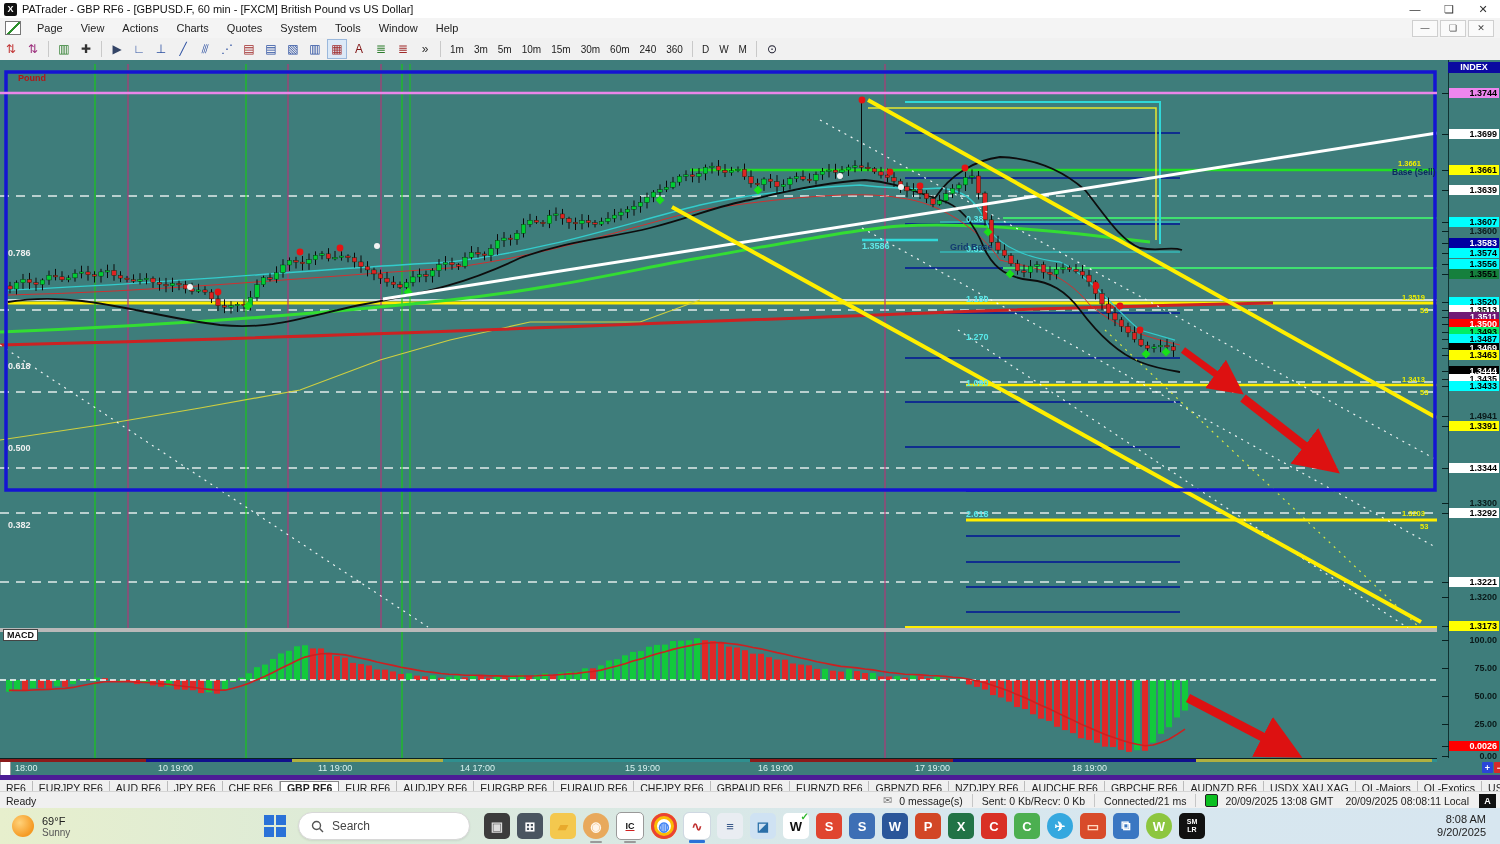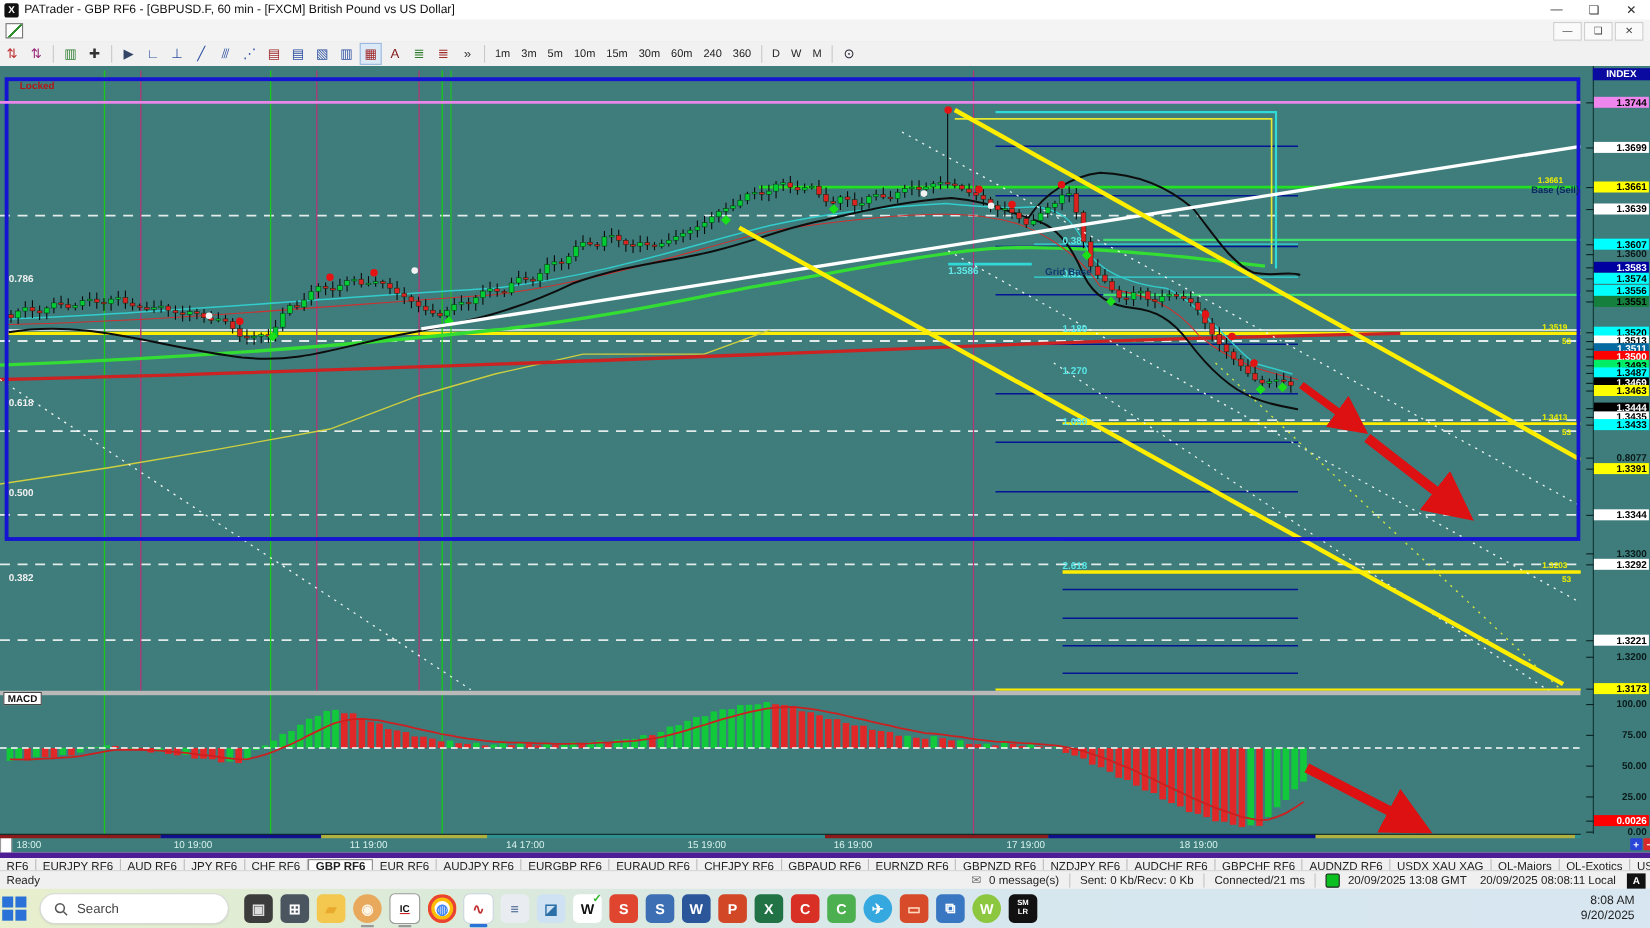--- a/index.html
+++ b/index.html
@@ -70,20 +70,21 @@
     <span>PATrader - GBP RF6 - [GBPUSD.F, 60 min - [FXCM] British Pound vs US Dollar]</span>
     <div class="wbtns">
       <div class="wbtn">—</div>
       <div class="wbtn">❏</div>
       <div class="wbtn">✕</div>
     </div>
   </div>
 
   <div id="menubar">
     <div id="page-chart-icon"></div>
+    <span id="menu-items"><span class="menu-item">Page</span><span class="menu-item">View</span><span class="menu-item">Actions</span><span class="menu-item">Charts</span><span class="menu-item">Quotes</span><span class="menu-item">System</span><span class="menu-item">Tools</span><span class="menu-item">Window</span><span class="menu-item">Help</span></span>
     <div class="mdibtns">
       <div class="mdibtn">—</div>
       <div class="mdibtn">❏</div>
       <div class="mdibtn">✕</div>
     </div>
   </div>
 
   <div id="toolbar">
       <span class="tbtn" style="color: rgb(192, 48, 48);">⇅</span>
       <span class="tbtn" style="color: rgb(154, 42, 122);">⇅</span>
@@ -749,21 +750,21 @@
       <line x1="0" y1="680" x2="1437" y2="680" stroke="#ffffff" stroke-width="1.4" stroke-dasharray="6,4"></line>
       <polyline id="macd-signal" points="9,690.3794489580495 17,690.3393794303887 25,690.4979135856885 33,690.0110029395189 41,689.634978674753 49,689.4654020374511 57,688.779570614538 65,688.3391755228412 73,687.4148437805009 81,685.7703396653098 89,684.3354877599911 97,682.8325757570888 105,681.8096136299752 113,681.6974393833334 121,681.4653406927009 129,681.5990370894049 137,682.1519990503622 145,682.347261176052 153,683.0247068730897 161,683.8307466268371 169,684.3816381693467 177,685.5085576885551 185,686.4270260192292 193,687.2677309600326 201,688.5418382026986 209,689.3542705492958 217,690.3052138462671 225,690.1722882506521 233,688.3105894846747 241,685.9781395905942 249,683.1829121920771 257,679.6586283668807 265,676.3441381458541 273,672.507042531729 281,668.3110417829922 289,664.4508788347321 297,660.4642968377952 305,657.1232312621777 313,655.2174618843301 321,653.7322564947029 329,653.5250483284227 337,654.0966208413927 345,654.895029266244 353,656.6519973997034 361,658.2807765406302 369,659.8661717095642 377,661.9849293211211 385,663.6776103350801 393,665.3820946983745 401,667.2714291830605 409,668.5991871486801 417,670.147902459302 425,671.5101974988875 433,672.3340679419518 441,673.5225200288305 449,674.2307266790525 457,674.5628039625032 465,675.1786093313406 473,675.2188133113261 481,675.3920619046326 489,675.8585238813699 497,675.8413612885769 505,676.1447541859474 513,676.3087883740241 521,675.9588253812236 529,675.9951766829118 537,675.7090120471086 545,675.1995923786413 553,675.1028689708795 561,674.5325790959945 569,673.9139793850865 577,673.4168722964763 585,672.2958502820148 593,671.4245204424554 601,670.0933475117469 609,667.9860459929903 617,666.0630288326779 625,663.698219250739 633,661.0909554322202 641,658.8909547860693 649,656.2148388952716 657,653.7260081154253 665,651.7174393878954 673,649.3586729489142 681,647.4574305166922 689,645.8806526049755 697,644.1934832748938 705,643.3220583899117 713,642.8112128390646 721,642.6607950424024 729,643.5292437672348 737,644.4005656482045 745,645.6800949502693 753,647.438076455384 761,648.8385527660512 769,650.6849566694482 777,652.6330508779067 785,654.1897682688565 793,656.2349984358599 801,658.0649232729681 809,659.6687178551489 817,661.6963626151745 825,663.2649537215724 833,664.8928927847638 841,666.3711055318307 849,666.9961670270139 857,667.8944284788026 865,669.0226582749755 873,669.8771515950731 881,671.313605340808 889,672.4411858454495 897,673.240822934152 905,674.2032021400307 913,674.4759634746899 921,674.8507453147223 929,675.5625408296768 937,675.7954062372534 945,676.3963485011919 953,677.1829990101746 961,677.7817823004223 969,679.2509429322292 977,680.9245889998705 985,682.8178901154603 993,685.5151708444989 1001,688.143012388002 1009,691.109666116528 1017,694.6114057567406 1025,697.7835080532736 1033,701.4042300769061 1041,705.1992790556915 1049,708.6541211795528 1057,712.6417048849497 1065,716.4776591280363 1073,720.1386908163825 1081,724.1285106880339 1089,727.5931680261921 1097,730.9407691579589 1105,734.3931687148227 1113,737.1753372057335 1121,739.9576690030325 1129,742.5783820471481 1137,744.2628709142623 1145,745.6934802295741 1153,745.0376989492397 1161,742.5822194067787 1169,739.2033503768901 1177,734.4273296047779 1185,729.183423753069" fill="none" stroke="#cc2020" stroke-width="1.6"></polyline>
 
       <g stroke="#dd1111">
         <line x1="1183" y1="350" x2="1228" y2="383" stroke-width="7" marker-end="url(#ah)"></line>
         <line x1="1243" y1="398" x2="1320" y2="458" stroke-width="9" marker-end="url(#ah)"></line>
         <line x1="1188" y1="698" x2="1280" y2="746" stroke-width="9" marker-end="url(#ah)"></line>
       </g>
     </svg>
 
-    <div class="chartlabel" style="left:18px;top:13px;color:#b01818;">Locked</div>
+    <div class="chartlabel" style="left:18px;top:13px;color:#b01818;">Pound</div>
     <div id="fib-labels">
         <div class="chartlabel" style="left: 8px; top: 188px; color: rgb(240, 240, 240);">0.786</div>
         <div class="chartlabel" style="left: 8px; top: 301px; color: rgb(240, 240, 240);">0.618</div>
         <div class="chartlabel" style="left: 8px; top: 383px; color: rgb(240, 240, 240);">0.500</div>
         <div class="chartlabel" style="left: 8px; top: 460px; color: rgb(240, 240, 240);">0.382</div>
       </div>
     <div id="ext-labels">
         <div class="chartlabel" style="left: 966px; top: 154px; color: rgb(88, 232, 232);">0.38</div>
         <div class="chartlabel" style="left: 966px; top: 184px; color: rgb(88, 232, 232);">0.61</div>
         <div class="chartlabel" style="left: 966px; top: 234px; color: rgb(88, 232, 232);">1.180</div>
@@ -806,39 +807,39 @@
         <div class="pslabel" style="top: 188px; color: rgb(0, 0, 0); background: rgb(0, 255, 255);">1.3574</div>
         <div class="pstick" style="top: 204px;"></div>
         <div class="pslabel" style="top: 199px; color: rgb(0, 0, 0); background: rgb(0, 255, 255);">1.3556</div>
         <div class="pstick" style="top: 214px;"></div>
         <div class="pslabel" style="top: 209px; color: rgb(0, 0, 0); background: #15803d;">1.3551</div>
         <div class="pstick" style="top: 242px;"></div>
         <div class="pslabel" style="top: 237px; color: rgb(0, 0, 0); background: rgb(0, 255, 255);">1.3520</div>
         <div class="pstick" style="top: 250px;"></div>
         <div class="pslabel" style="top: 245px; color: rgb(0, 0, 0); background: rgb(255, 255, 255);">1.3513</div>
         <div class="pstick" style="top: 257px;"></div>
-        <div class="pslabel" style="top: 252px; color: rgb(255, 255, 255); background: #0369a1;">1.3511</div>
+        <div class="pslabel" style="top: 252px; color: rgb(255, 255, 255); background: #701a75;">1.3511</div>
         <div class="pstick" style="top: 264px;"></div>
         <div class="pslabel" style="top: 259px; color: rgb(255, 255, 255); background: rgb(255, 0, 0);">1.3500</div>
         <div class="pstick" style="top: 272px;"></div>
         <div class="pslabel" style="top: 267px; color: rgb(0, 0, 0); background: rgb(0, 238, 102);">1.3493</div>
         <div class="pstick" style="top: 279px;"></div>
         <div class="pslabel" style="top: 274px; color: rgb(0, 0, 0); background: rgb(0, 255, 255);">1.3487</div>
         <div class="pstick" style="top: 288px;"></div>
         <div class="pslabel" style="top: 283px; color: rgb(255, 255, 255); background: rgb(0, 0, 0);">1.3469</div>
         <div class="pstick" style="top: 295px;"></div>
         <div class="pslabel" style="top: 290px; color: rgb(0, 0, 0); background: rgb(255, 255, 0);">1.3463</div>
         <div class="pstick" style="top: 311px;"></div>
         <div class="pslabel" style="top: 306px; color: rgb(255, 255, 255); background: rgb(0, 0, 0);">1.3444</div>
         <div class="pstick" style="top: 319px;"></div>
         <div class="pslabel" style="top: 314px; color: rgb(0, 0, 0); background: rgb(255, 255, 255);">1.3435</div>
         <div class="pstick" style="top: 326px;"></div>
         <div class="pslabel" style="top: 321px; color: rgb(0, 0, 0); background: rgb(0, 255, 255);">1.3433</div>
         <div class="pstick" style="top: 356px;"></div>
-        <div class="pslabel" style="top: 351px; color: rgb(10, 26, 26);">0.8077</div>
+        <div class="pslabel" style="top: 351px; color: rgb(10, 26, 26);">1.4941</div>
         <div class="pstick" style="top: 366px;"></div>
         <div class="pslabel" style="top: 361px; color: rgb(0, 0, 0); background: rgb(255, 255, 0);">1.3391</div>
         <div class="pstick" style="top: 408px;"></div>
         <div class="pslabel" style="top: 403px; color: rgb(0, 0, 0); background: rgb(255, 255, 255);">1.3344</div>
         <div class="pstick" style="top: 443px;"></div>
         <div class="pslabel" style="top: 438px; color: rgb(10, 26, 26);">1.3300</div>
         <div class="pstick" style="top: 453px;"></div>
         <div class="pslabel" style="top: 448px; color: rgb(0, 0, 0); background: rgb(255, 255, 255);">1.3292</div>
         <div class="pstick" style="top: 522px;"></div>
         <div class="pslabel" style="top: 517px; color: rgb(0, 0, 0); background: rgb(255, 255, 255);">1.3221</div>
@@ -922,20 +923,27 @@
       <span>Connected/21 ms</span>
       <span class="ssep"></span>
       <span style="width:11px;height:11px;border-radius:2px;background:#0bbf20;border:1px solid #222;display:inline-block;"></span>
       <span style="margin-left:7px;">20/09/2025 13:08 GMT</span>
       <span style="margin-left:12px;">20/09/2025 08:08:11 Local</span>
       <span style="width:17px;height:14px;background:#111;color:#fff;font-size:9px;display:inline-flex;align-items:center;justify-content:center;margin-left:10px;font-weight:bold;">A</span>
     </div>
   </div>
 
   <div id="taskbar">
+    <div id="weather">
+      <div id="sunicon"></div>
+      <div>
+        <div id="wtemp">69°F</div>
+        <div id="wdesc">Sunny</div>
+      </div>
+    </div>
     <div id="winbtn">
         <div></div>
         <div></div>
         <div></div>
         <div></div>
       </div>
     <div id="searchbox">
       <svg width="13" height="13" viewBox="0 0 13 13">
         <circle cx="5.5" cy="5.5" r="4" fill="none" stroke="#555" stroke-width="1.4"></circle>
         <line x1="8.6" y1="8.6" x2="12" y2="12" stroke="#555" stroke-width="1.4"></line>

